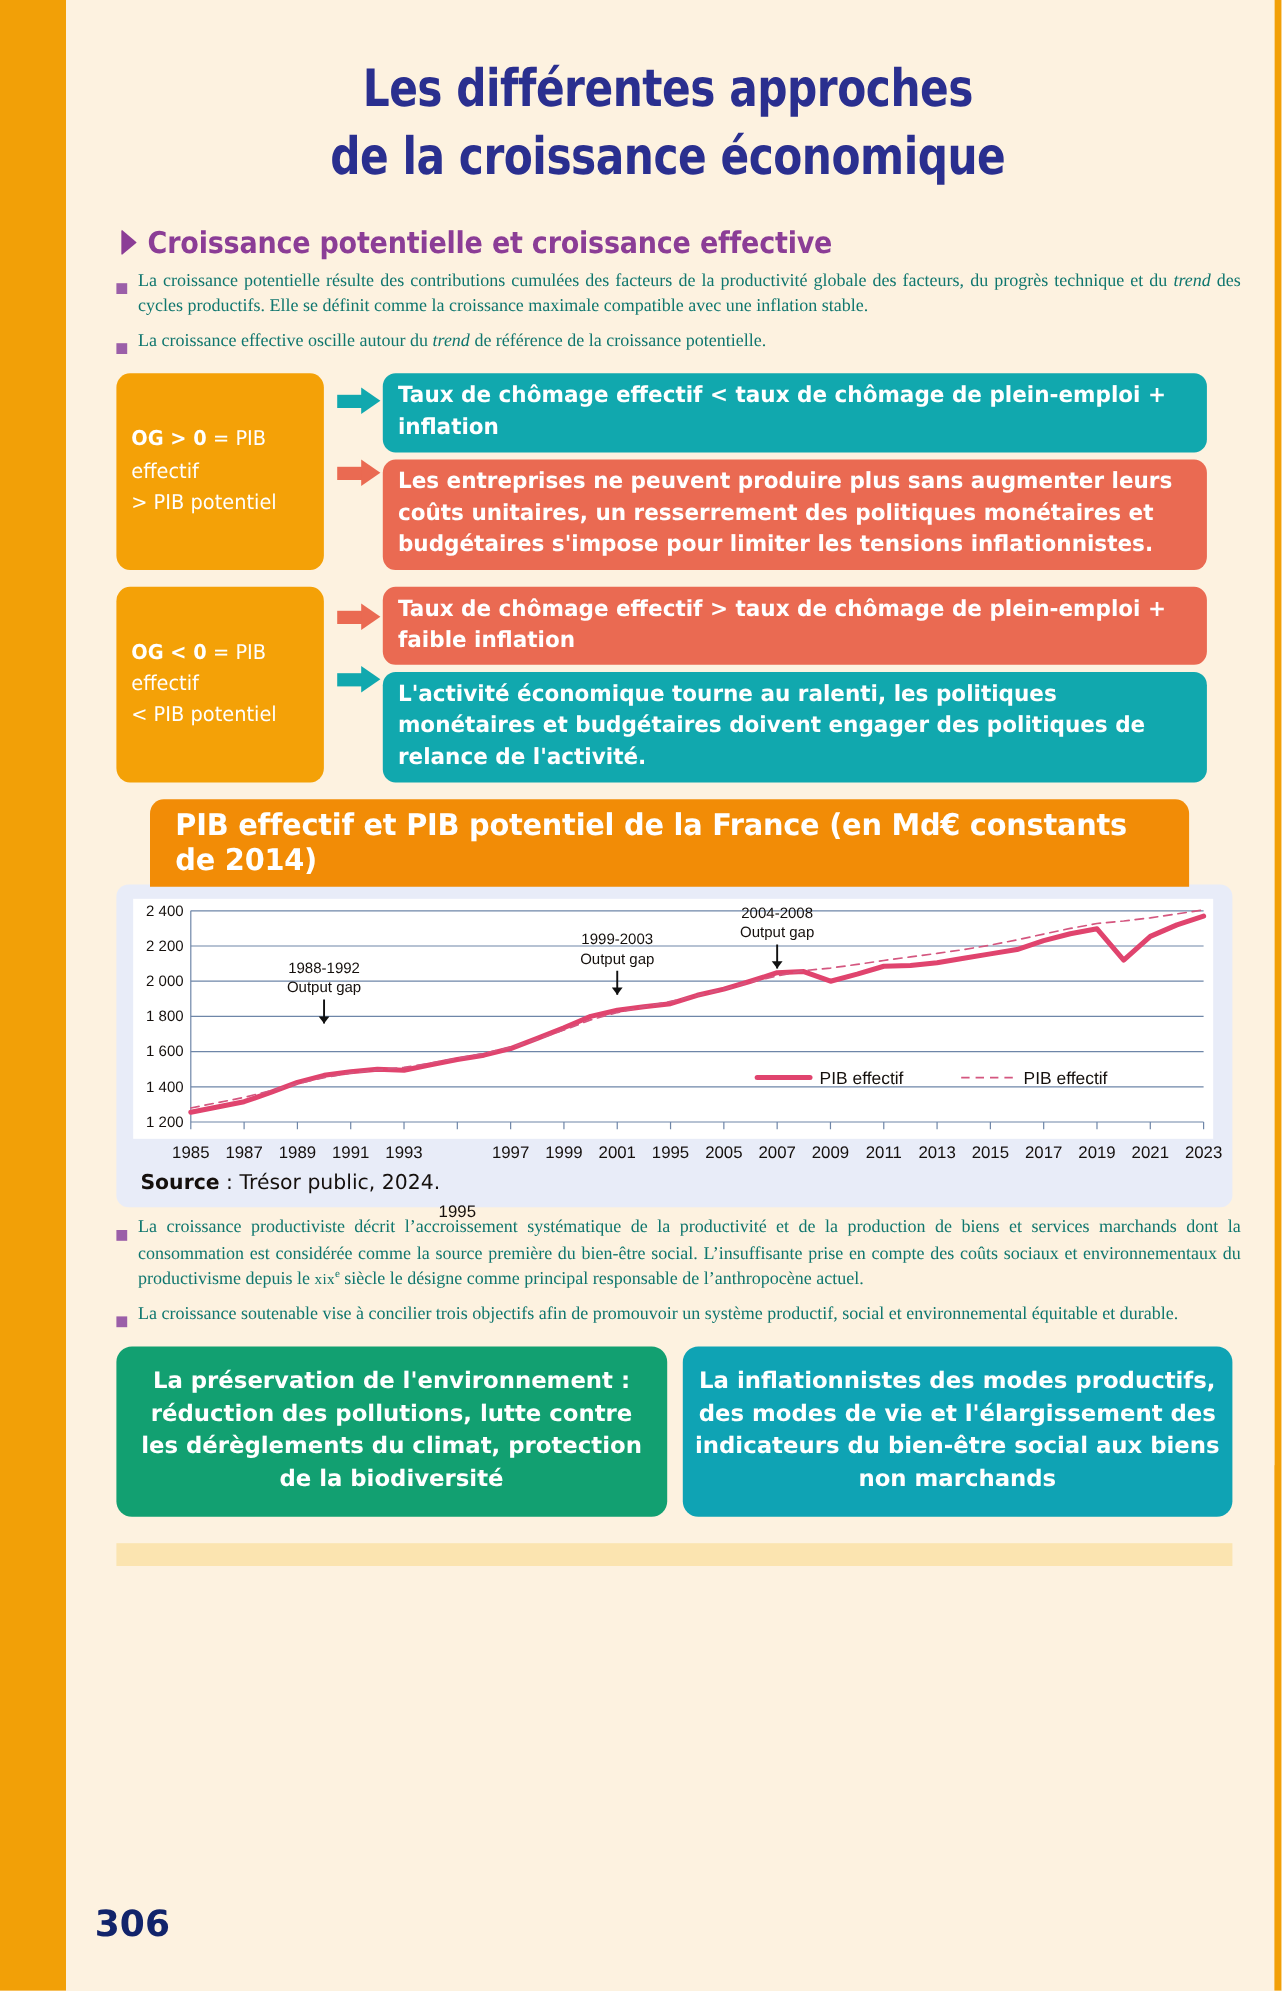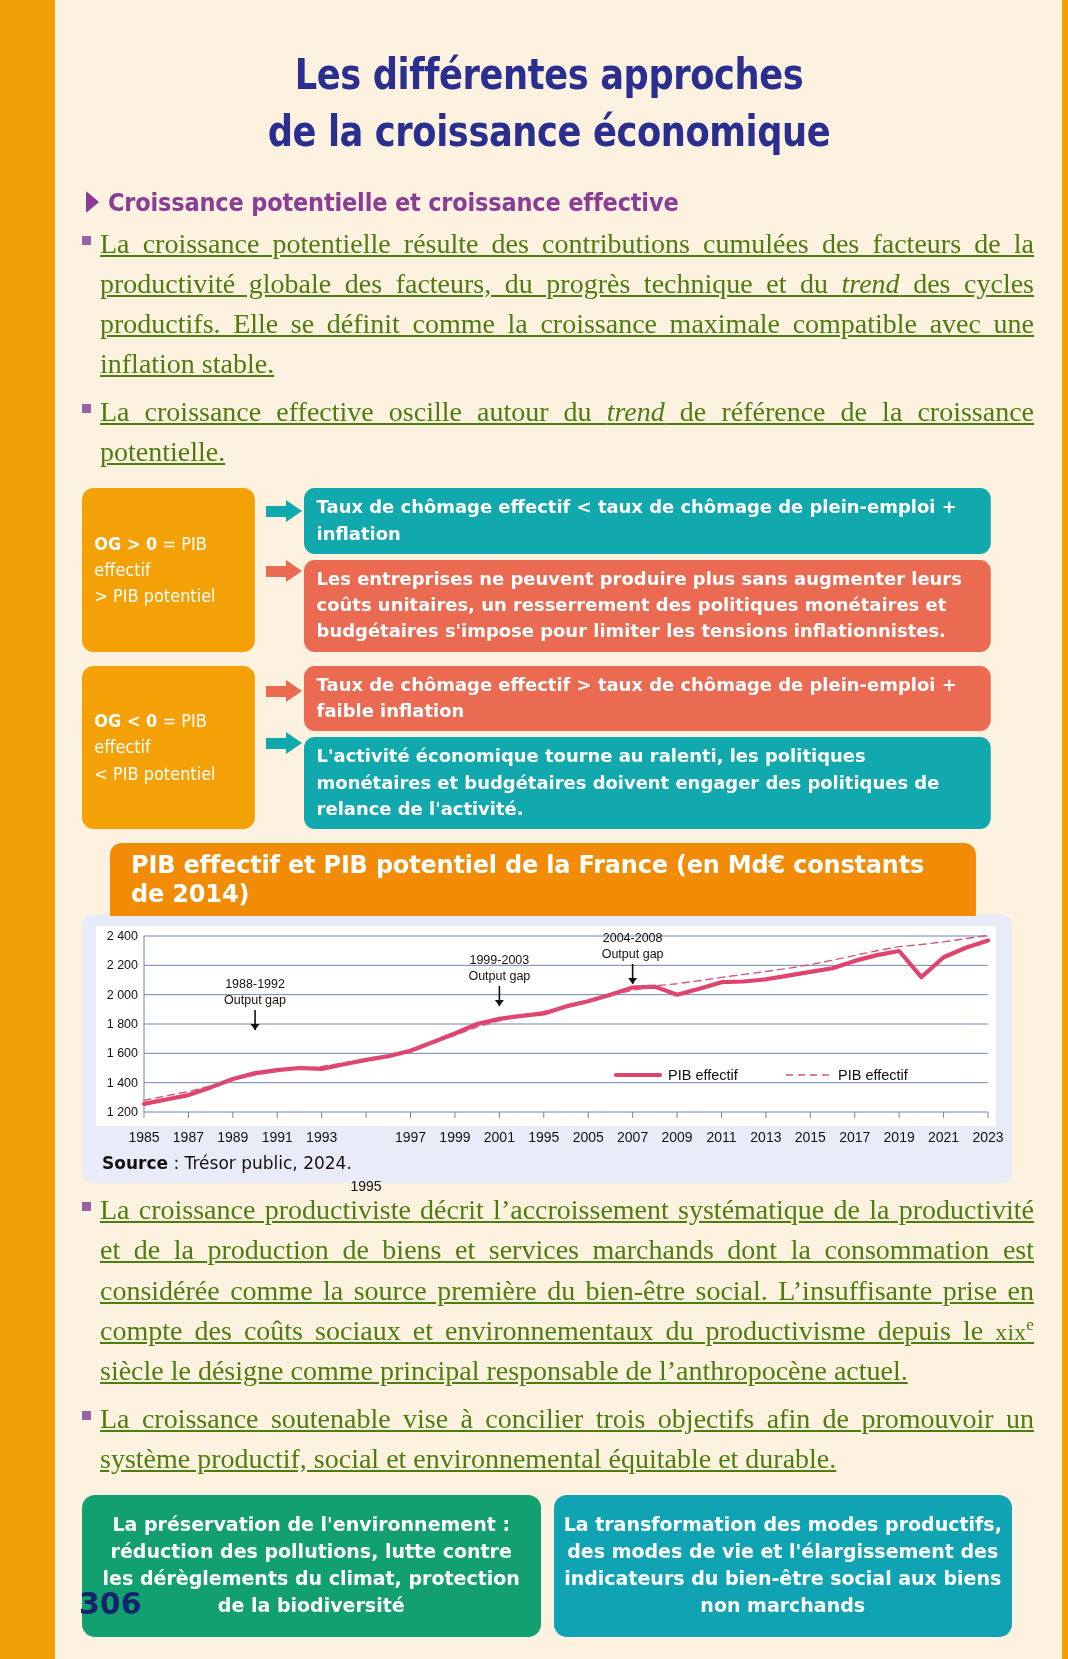--- a/index.html
+++ b/index.html
@@ -28,21 +28,21 @@
     width: 6px; height: 1659px;
     background: #f2a007;
   }
   .page-body {
     position: absolute;
     left: 55px; top: 0;
     width: 1007px;
     height: 1221px;
     background: #fdf2e0;
     box-sizing: border-box;
-    padding: 0 28px 0 9px;
+    padding: 0 28px 0 24px;
   }
 
   
   .page-title {
     margin: 46px 0 0 0;
     text-align: center;
     color: #2a2f8f;
     font-family: "DejaVu Sans", sans-serif;
     font-weight: bold;
     font-size: 43px;
@@ -87,26 +87,25 @@
   }
   .sq-bullet {
     width: 9px; height: 9px;
     background: #9b5fa8;
     margin: 12px 9px 0 0;
     flex: 0 0 auto;
   }
   .para {
     flex: 1 1 auto;
     font-family: "Liberation Serif", serif;
-    font-size: 28px;
+    font-size: 15px;
     line-height: 1.44;
-    color: #4d7c0f;
+    color: #0f766e;
     text-align: justify;
     text-justify: inter-word;
-    text-decoration: underline;
   }
   .para i { font-style: italic; }
   .smallcaps { font-size: 0.84em; letter-spacing: 0.3px; }
   .sup { font-size: 0.62em; vertical-align: super; }
 
   
   .og-diagram {
     margin: 16px 0 0 18px;
     position: relative;
     width: 930px;
@@ -453,21 +452,21 @@
     <span class="sq-bullet"></span>
     <div class="para">La croissance productiviste décrit l’accroissement systématique de la productivité et de la production de biens et services marchands dont la consommation est considérée comme la source première du bien-être social. L’insuffisante prise en compte des coûts sociaux et environnementaux du productivisme depuis le <span class="smallcaps">xix</span><span class="sup">e</span> siècle le désigne comme principal responsable de l’anthropocène actuel.</div>
   </div>
   <div class="bullet-row">
     <span class="sq-bullet"></span>
     <div class="para">La croissance soutenable vise à concilier trois objectifs afin de promouvoir un système productif, social et environnemental équitable et durable.</div>
   </div>
 
   <div class="pillars">
     <div class="pillar green">La préservation de l'environnement : réduction des pollutions, lutte contre les dérèglements du climat, protection de la biodiversité</div>
-    <div class="pillar teal">La transformation des modes productifs, des modes de vie et l'élargissement des indicateurs du bien-être social aux biens non marchands</div>
+    <div class="pillar teal">La inflationnistes des modes productifs, des modes de vie et l'élargissement des indicateurs du bien-être social aux biens non marchands</div>
   </div>
 
   <div class="see-also">
     
     
   </div>
 
 </div>
 
 <div class="page-number">306</div>

